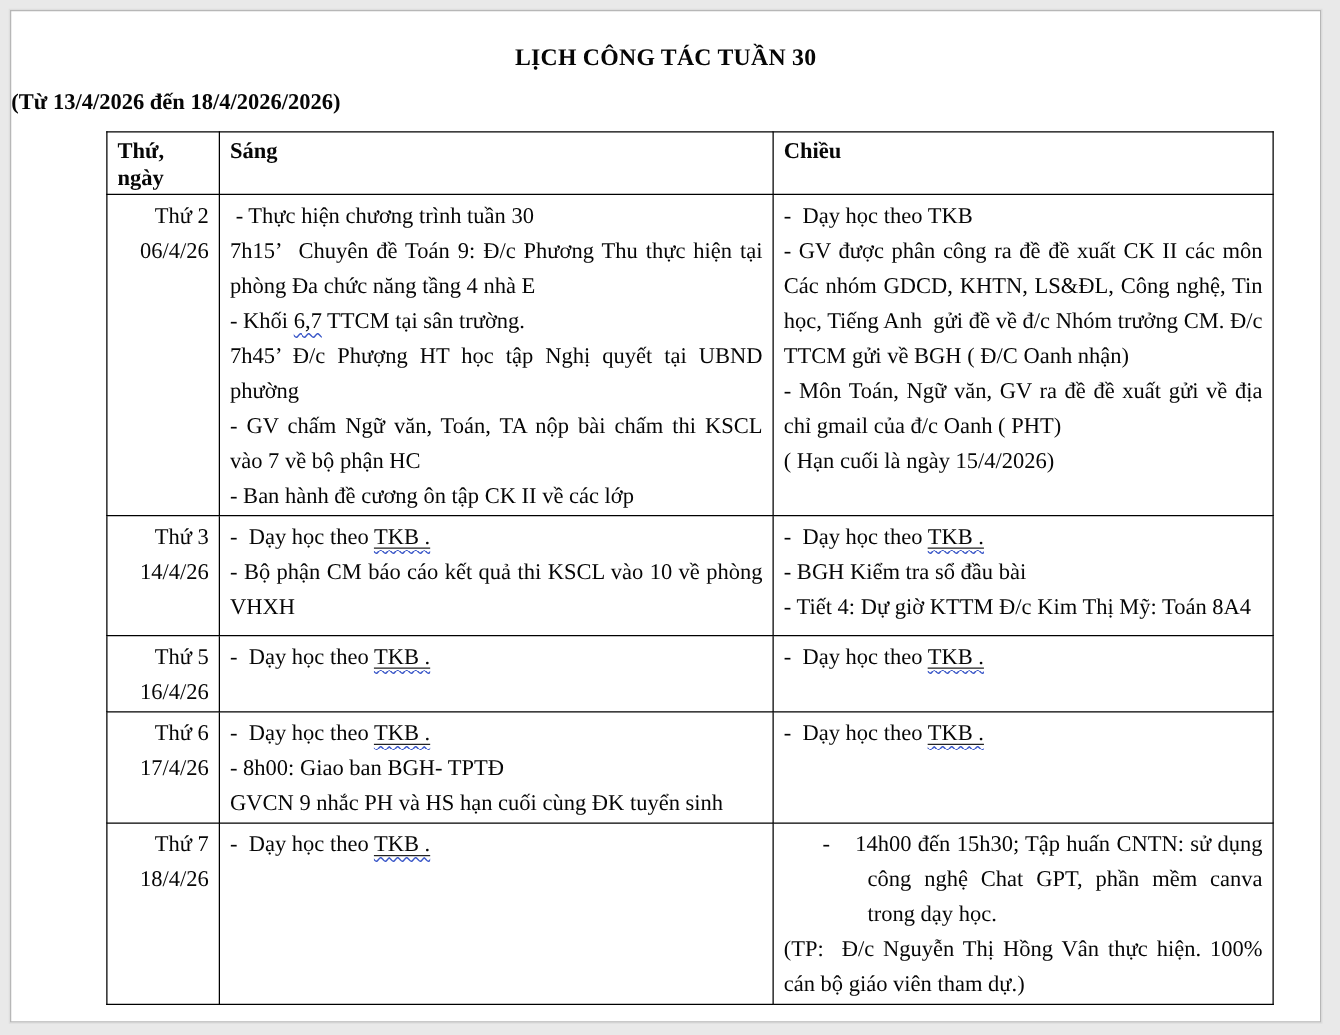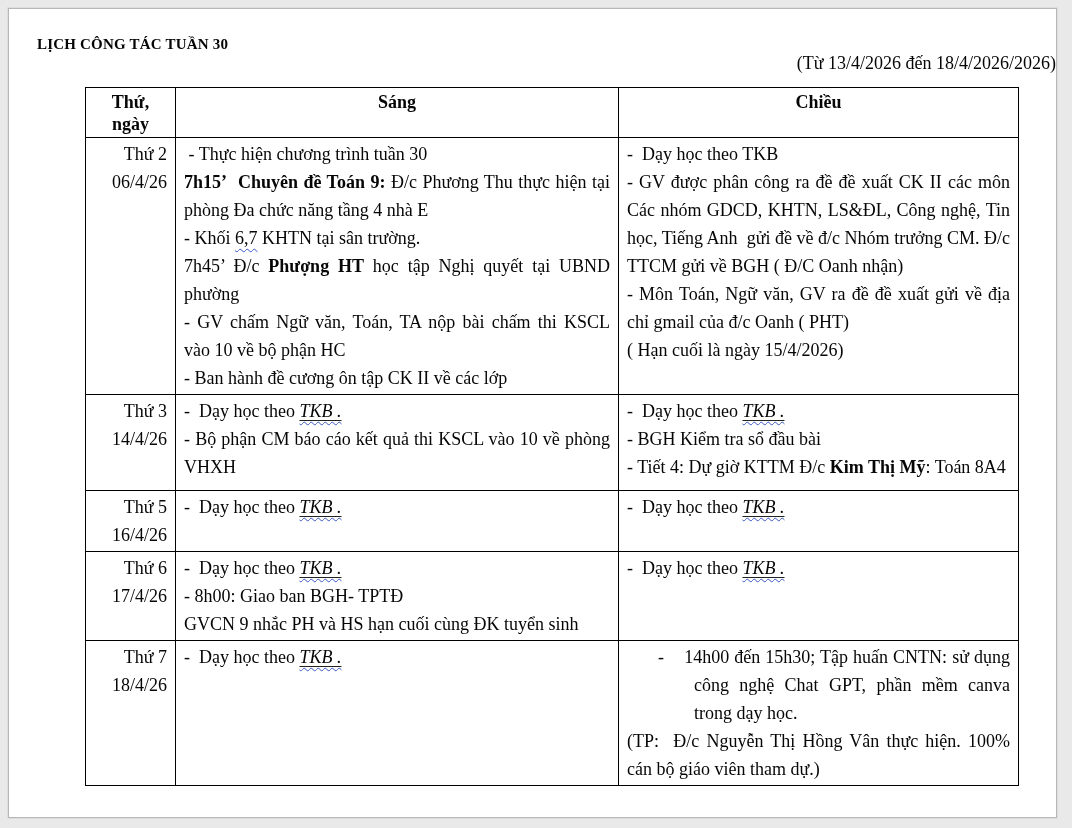--- a/index.html
+++ b/index.html
@@ -13,31 +13,31 @@
   }
   .page{
     position:absolute;left:8px;top:8px;
     width:1049px;height:810px;
     background:#ffffff;
     border:1px solid #b7b7b7;
     box-shadow:0 0 0 1px #dedede;
     box-sizing:border-box;
   }
   .title{
+    text-align:center;
     font-weight:bold;
-    font-size:15px;
+    font-size:19px;
     margin-top:27px;
     letter-spacing:.2px;
-    margin-left:28px;
   }
   .subtitle{
-    text-align:right;
-    font-weight:normal;
+    text-align:left;
+    font-weight:bold;
     font-size:18px;
-    margin-top:0;
+    margin-top:13px;
   }
   table.sched{
     border-collapse:collapse;
     margin-left:76px;
     margin-top:13px;
     width:933px;
     table-layout:fixed;
   }
   table.sched th, table.sched td{
     border:1px solid #000;
@@ -45,37 +45,37 @@
     padding:2px 8px 2px 8px;
     font-size:18px;
     line-height:28px;
     box-sizing:border-box;
   }
   th.c1{width:90px;}
   th.c2{width:443px;}
   th.c3{width:400px;}
   table.sched th{
     font-weight:bold;
-    text-align:center;
+    text-align:left;
     white-space:pre-line;
     line-height:22px;
     padding-top:3px;
   }
   tr.hrow{height:43px;}
   tr.r1{height:224px;}
   tr.r2{height:96px;margin-top:48px;}
   tr.r3{height:49px;}
   tr.r4{height:48px;}
   tr.r5{height:75px;}
   tr.r6{height:115px;}
   td .line{min-height:28px;}
   td .line.j{text-align:justify;}
   td .line.hang{padding-left:36px;text-indent:-36px;text-align:justify;margin-left:31px;}
-  .b{font-weight:bold;}
-  .u{text-decoration:underline;text-decoration-color:#222;text-decoration-thickness:1px;text-underline-offset:3px;font-style:italic;}
+  .b{font-weight:normal;}
+  .u{text-decoration:underline;text-decoration-color:#222;text-decoration-thickness:1px;text-underline-offset:3px;}
   .w{text-decoration:underline wavy #3a57c8;text-decoration-thickness:1px;text-underline-offset:4px;}
   .day-cell .line{line-height:28px;text-align:right;}
 </style>
 </head>
 <body>
 
 <div class="page">
   <div class="title">LỊCH CÔNG TÁC TUẦN 30</div>
   <div class="subtitle">(Từ 13/4/2026 đến 18/4/2026/2026)</div>
 
@@ -90,23 +90,23 @@
     </thead>
     <tbody id="rows">
         <tr class="r1">
           <td class="day-cell">
             <div class="line">Thứ 2</div>
             <div class="line">06/4/26</div>
           </td>
           <td>
             <div class="line"><span>&nbsp;- Thực hiện chương trình tuần 30</span></div>
             <div class="line j"><span class="b">7h15’&nbsp; Chuyên đề Toán 9: </span><span>Đ/c Phương Thu thực hiện tại phòng Đa chức năng tầng 4 nhà E</span></div>
-            <div class="line"><span>- Khối </span><span class="w">6,7</span><span> KHTN tại sân trường.</span></div>
+            <div class="line"><span>- Khối </span><span class="w">6,7</span><span> TTCM tại sân trường.</span></div>
             <div class="line j"><span>7h45’ Đ/c </span><span class="b">Phượng HT</span><span> học tập Nghị quyết tại UBND phường</span></div>
-            <div class="line j"><span>- GV chấm Ngữ văn, Toán, TA nộp bài chấm thi KSCL vào 10 về bộ phận HC</span></div>
+            <div class="line j"><span>- GV chấm Ngữ văn, Toán, TA nộp bài chấm thi KSCL vào 7 về bộ phận HC</span></div>
             <div class="line"><span>- Ban hành đề cương ôn tập CK II về các lớp</span></div>
           </td>
           <td>
             <div class="line"><span>-&nbsp; Dạy học theo TKB</span></div>
             <div class="line j"><span>- GV được phân công ra đề đề xuất CK II các môn Các nhóm GDCD, KHTN, LS&amp;ĐL, Công nghệ, Tin học, Tiếng Anh&nbsp; gửi đề về đ/c Nhóm trưởng CM. Đ/c TTCM gửi về BGH ( Đ/C Oanh nhận)</span></div>
             <div class="line j"><span>- Môn Toán, Ngữ văn, GV ra đề đề xuất gửi về địa chỉ gmail của đ/c Oanh ( PHT)</span></div>
             <div class="line"><span>( Hạn cuối là ngày 15/4/2026)</span></div>
           </td>
         </tr>
         <tr class="r2">

